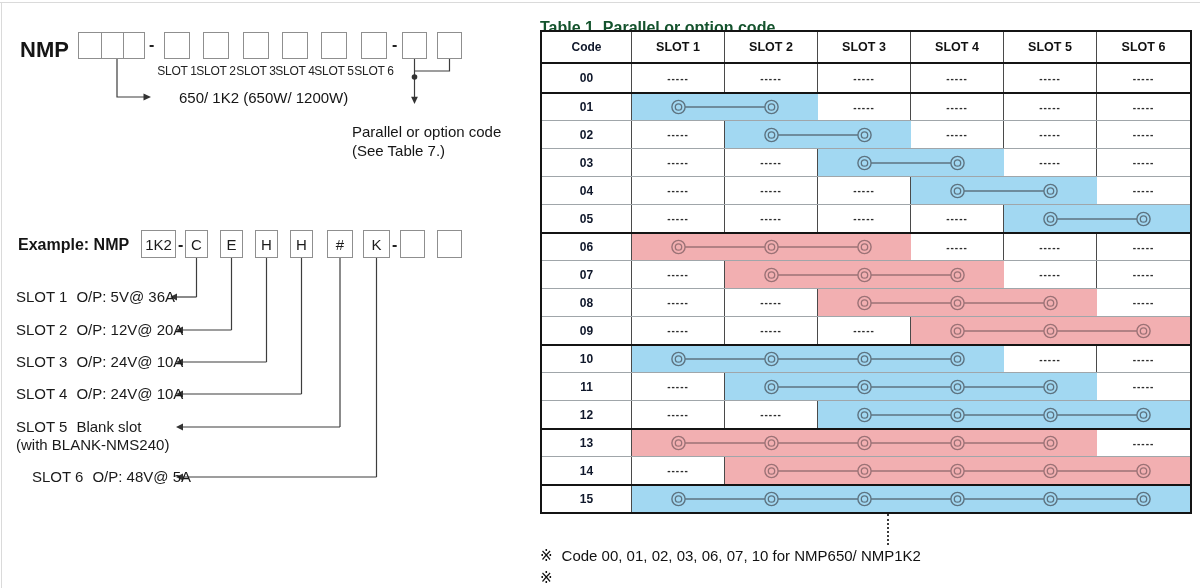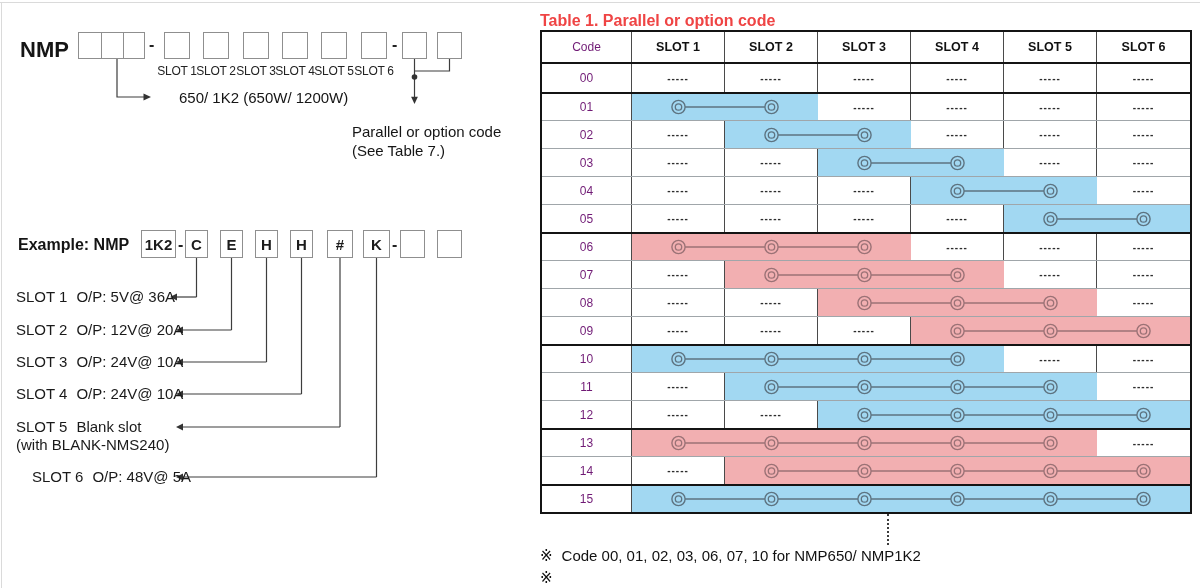--- a/index.html
+++ b/index.html
@@ -1,38 +1,38 @@
 <!DOCTYPE html>
 <html><head>
 <meta charset="utf-8">
 <style>
   html,body{margin:0;padding:0;background:#fff;}
   #stage{position:relative;width:1200px;height:588px;background:#ffffff;overflow:hidden;
          font-family:"Liberation Sans","DejaVu Sans",sans-serif;color:#151515;}
   .hair{position:absolute;background:#dadada;}
   
   .box{position:absolute;border:1.2px solid #8f8f8f;background:#fff;box-sizing:border-box;
-       display:flex;align-items:center;justify-content:center;font-weight:bold;font-size:15px;color:#1c1c1c;}
+       display:flex;align-items:center;justify-content:center;font-weight:normal;font-size:15px;color:#1c1c1c;}
   .divider{position:absolute;top:0;bottom:0;width:1px;background:#8f8f8f;}
   .lbl{position:absolute;white-space:nowrap;}
   .small-slot{font-size:12px;letter-spacing:-0.3px;color:#222;text-align:center;width:42px;}
   .dash{font-weight:bold;font-size:16px;color:#222;}
   .out-row{position:absolute;left:16px;white-space:nowrap;font-size:15px;color:#1a1a1a;}
   .out-row .nm{margin-right:9px;}
   svg.lines{position:absolute;left:0;top:0;}
   
-  #tbl-title{position:absolute;left:540px;top:12px;font-size:16px;font-weight:bold;color:#ef4444;}
+  #tbl-title{position:absolute;left:540px;top:19px;font-size:16px;font-weight:bold;color:#14532d;}
   #tbl{position:absolute;left:540px;top:30px;width:652px;border:2.5px solid #141414;background:#fff;box-sizing:border-box;}
   .thead{display:flex;height:32px;border-bottom:2px solid #141414;box-sizing:border-box;}
   .trow{display:flex;height:28px;position:relative;box-sizing:border-box;}
   .trow.thin{border-top:1px solid #a0a6aa;}
   .trow.thick{border-top:2px solid #141414;}
   .cell{box-sizing:border-box;height:100%;display:flex;align-items:center;justify-content:center;border-right:1px solid #4a4a4a;}
   .cell.last{border-right:none;}
-  .code{width:90px;font-weight:normal;font-size:12px;color:#701a75;}
+  .code{width:90px;font-weight:bold;font-size:12px;color:#0f172a;}
   .hcell{width:93px;font-weight:bold;font-size:12.5px;color:#111;}
   .slot{width:93px;font-weight:bold;font-size:10px;letter-spacing:1px;color:#2d2d2d;}
   .band{position:absolute;top:0;bottom:0;z-index:2;display:flex;align-items:center;}
   #dotted{position:absolute;left:887px;top:514px;height:31px;width:0;border-left:2px dotted #3c3c3c;}
   .note{position:absolute;left:540px;font-size:15px;color:#111;display:flex;}
   .note .sym{margin-right:9px;}
 </style>
 </head>
 <body>
 

